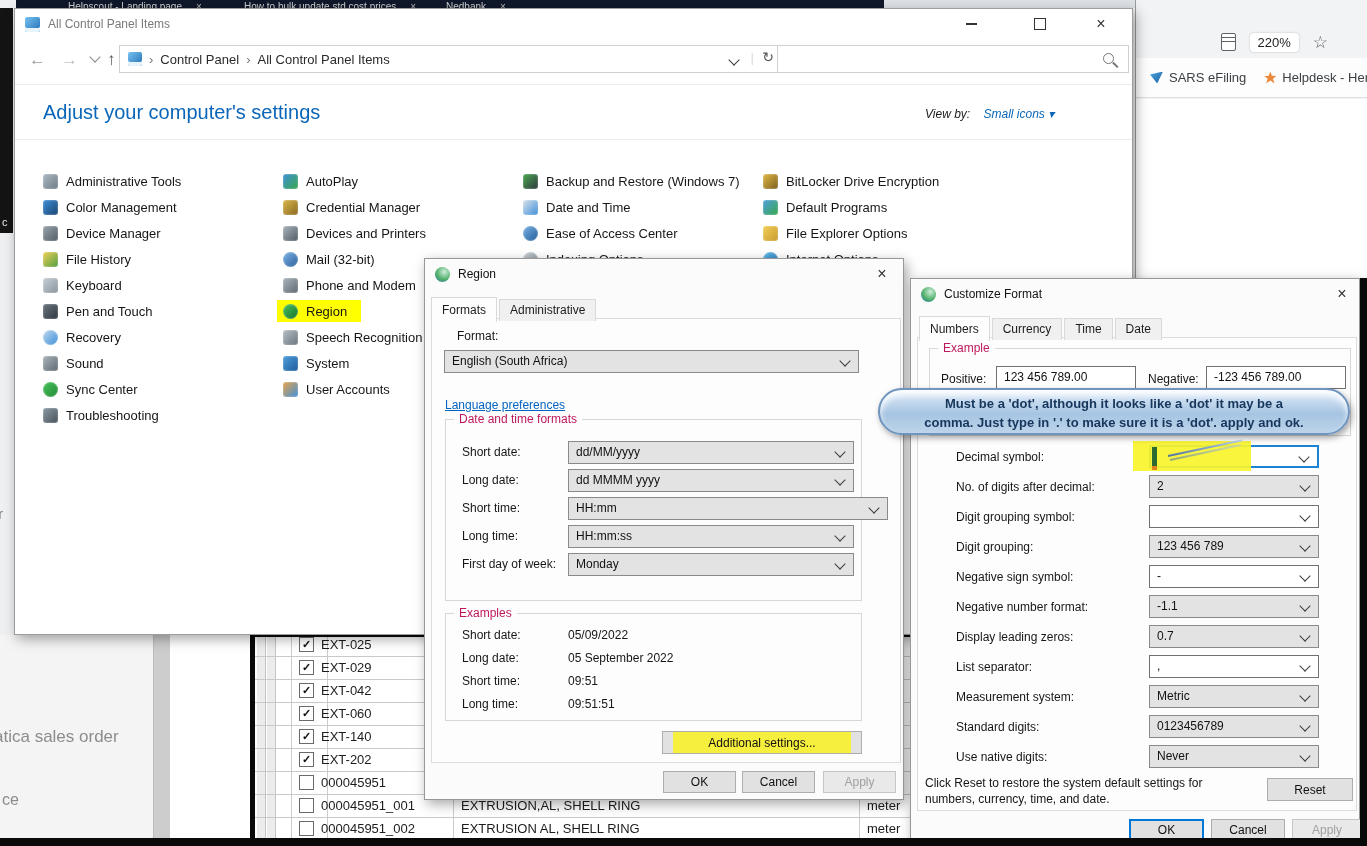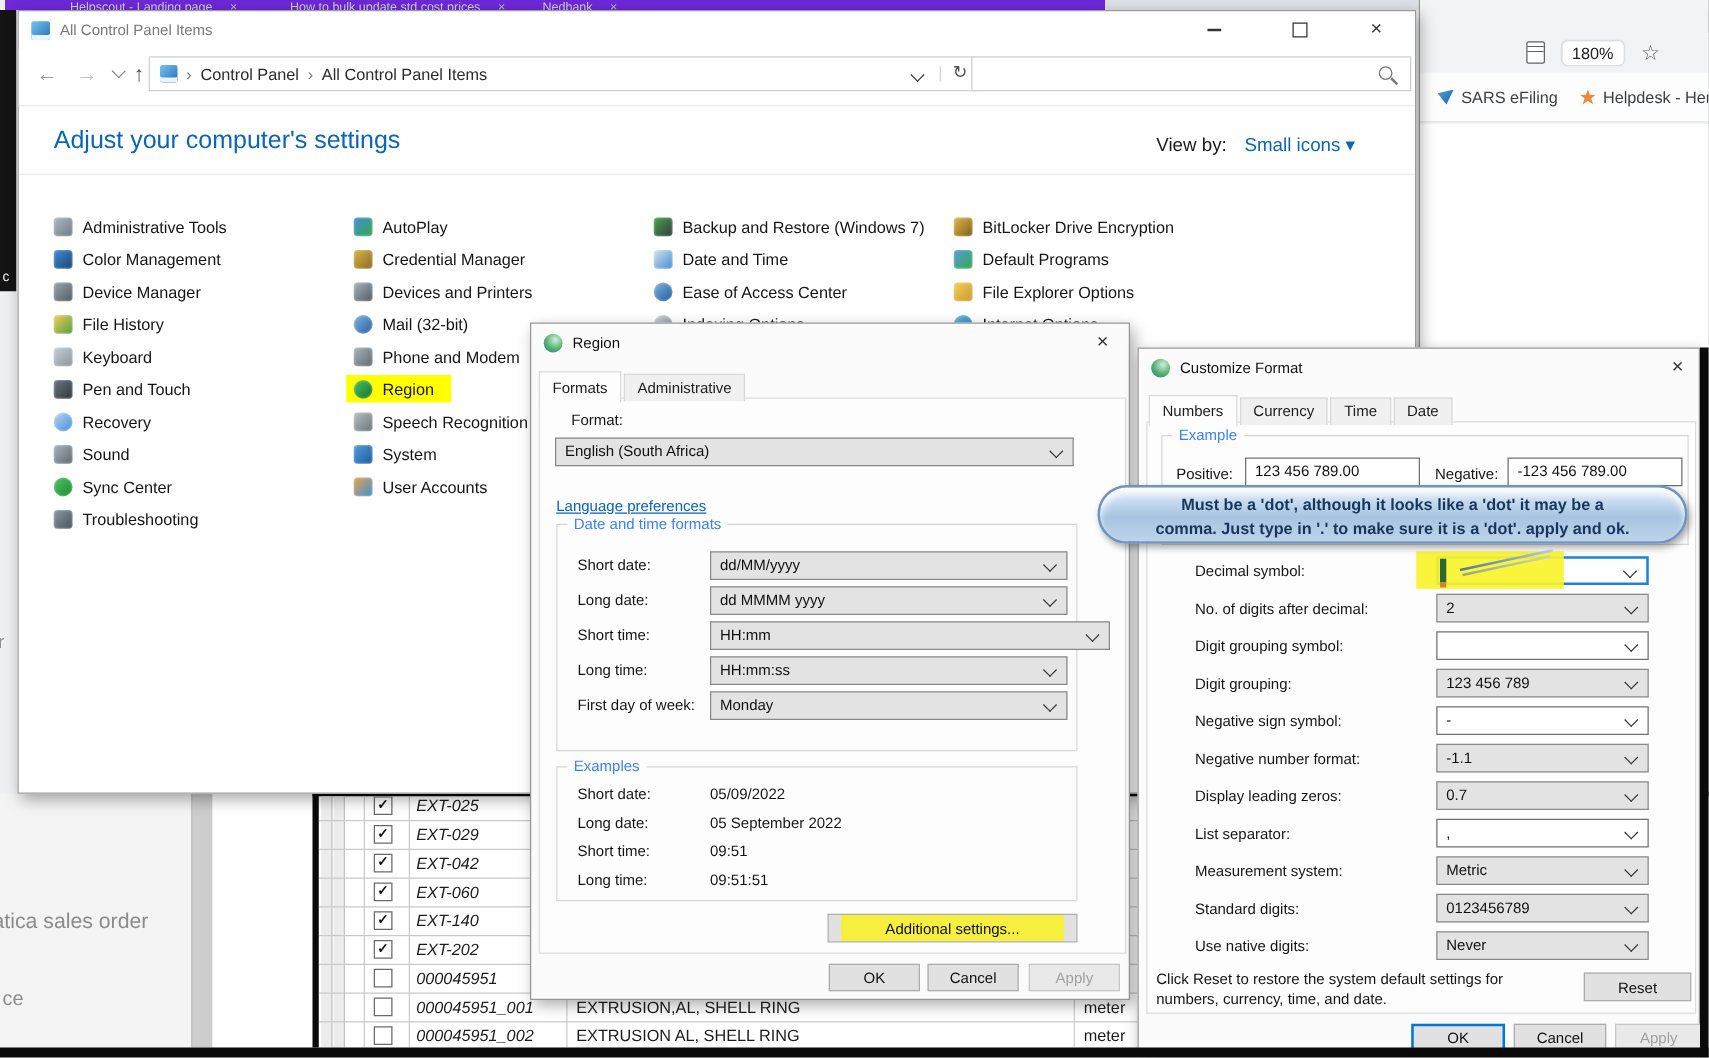--- a/index.html
+++ b/index.html
@@ -1,20 +1,20 @@
 <!DOCTYPE html>
 <html><head>
 <meta charset="utf-8">
 <style>
   html,body{margin:0;padding:0;background:#555;}
   #stage{position:relative;width:1367px;height:846px;overflow:hidden;background:#eef0f2;
          font-family:"Liberation Sans",sans-serif;color:#111;}
   .abs{position:absolute;box-sizing:border-box;}
   
-  .tabstrip{left:4px;top:0;width:884px;height:8px;background:#6d28d9;overflow:hidden;color:#cfcfcf;
+  .tabstrip{left:16px;top:0;width:884px;height:8px;background:#0f172a;overflow:hidden;color:#cfcfcf;
             font-size:10px;white-space:nowrap;}
   .tabfrag{position:absolute;top:1px;}
   .tabx{color:#bbb;margin-left:14px;}
   .br-right{left:1135px;top:0;width:232px;height:278px;background:#f1f3f4;border-left:1px solid #9c9c9c;}
   .br-toolbar{position:absolute;left:0;top:26px;width:232px;height:32px;background:#f1f3f4;
               display:flex;align-items:center;justify-content:flex-end;gap:14px;padding-right:40px;box-sizing:border-box;}
   .zoom-pill{background:#fff;border-radius:4px;padding:2px 8px;font-size:13px;color:#202124;box-shadow:0 0 2px rgba(0,0,0,.25);}
   .doc-ic{width:13px;height:16px;border:1.6px solid #5f6368;border-radius:2px;
           background:linear-gradient(#fff 3px,#5f6368 3px,#5f6368 4px,#fff 4px,#fff 7px,#5f6368 7px,#5f6368 8px,#fff 8px);}
   .star-ic{font-size:17px;color:#5f6368;line-height:1;}
@@ -31,21 +31,21 @@
   .scrollstrip{left:153px;top:635px;width:17px;height:203px;background:#cdcdcd;border-left:1px solid #bdbdbd;}
   .white-panel{left:170px;top:635px;width:83px;height:203px;background:#fff;}
   
   .bgtable{left:250px;top:633px;width:1117px;height:205px;background:#fff;
            border-left:5px solid #0a0a0a;border-top:4px solid #0a0a0a;overflow:hidden;z-index:1;}
   .vstrip{position:absolute;top:0;bottom:0;width:8px;background:#ececec;border-right:1px solid #c4c4c4;}
   .vline{position:absolute;top:0;bottom:0;width:1px;background:#cccccc;}
   .trow{position:absolute;left:0;width:100%;height:23px;border-bottom:1px solid #c9c9c9;font-size:13px;color:#1c1c1c;}
   .trow .cb{position:absolute;left:44px;top:4px;width:13px;height:13px;border:1px solid #6a6a6a;background:#fff;
             display:flex;align-items:center;justify-content:center;font-size:11px;font-weight:bold;color:#111;line-height:1;}
-  .trow .code{position:absolute;left:78px;top:4px;font-style:italic;}
+  .trow .code{position:absolute;left:66px;top:4px;}
   .trow .desc{position:absolute;left:206px;top:4px;}
   .trow .unit{position:absolute;left:612px;top:4px;}
   
   .win{background:#fff;border:1px solid #9d9d9d;box-shadow:3px 4px 12px rgba(0,0,0,.35);}
   .dlg{background:#fbfbfb;border:1px solid #979797;box-shadow:3px 4px 12px rgba(0,0,0,.35);}
   .titlebar{position:absolute;left:0;top:0;right:0;height:30px;display:flex;align-items:center;gap:8px;padding-left:10px;font-size:12px;}
   .xglyph{font-size:16px;color:#333;}
   .winctl{position:absolute;top:0;width:46px;height:30px;display:flex;align-items:center;justify-content:center;color:#333;}
   .min-ic{width:11px;height:1.5px;background:#333;}
   .max-ic{width:10px;height:10px;border:1.2px solid #333;}
@@ -53,35 +53,35 @@
   
   .navbar{position:absolute;left:0;top:30px;right:0;height:45px;background:#fff;border-bottom:1px solid #ececec;}
   .navic{position:absolute;top:12px;font-size:17px;line-height:1;}
   .addrbox{position:absolute;left:104px;top:6px;width:664px;height:28px;border:1px solid #d0d0d0;background:#fff;
            display:flex;align-items:center;gap:7px;padding:0 8px;font-size:13px;color:#2b2b2b;box-sizing:border-box;}
   .crumb-sep{color:#777;font-size:13px;}
   .searchbox{position:absolute;left:762px;top:6px;width:352px;height:28px;border:1px solid #d0d0d0;background:#fff;box-sizing:border-box;}
   .mag{position:absolute;right:14px;top:7px;width:9px;height:9px;border:1.6px solid #777;border-radius:50%;}
   .mag::after{content:"";position:absolute;width:7px;height:1.6px;background:#777;transform:rotate(45deg);right:-6px;bottom:-3px;}
   .cp-head{position:absolute;left:28px;top:92px;font-size:20px;color:#0a66b8;}
-  .viewby{position:absolute;top:98px;font-size:15px;color:#1c1c1c;}
+  .viewby{position:absolute;top:98px;font-size:12px;color:#1c1c1c;font-style:italic;}
   .viewby .val{color:#0a66b8;margin-left:10px;}
   .cp-grid{position:absolute;left:22px;top:161px;display:flex;}
   .cp-col{width:240px;display:flex;flex-direction:column;gap:4px;}
   .cp-item{display:flex;align-items:center;gap:8px;height:22px;padding:0 6px;font-size:13px;color:#161616;white-space:nowrap;}
   .cp-item.hl{background:#ffff00;width:max-content;padding-right:14px;}
   .cp-ic{width:15px;height:15px;border-radius:3px;flex:none;box-shadow:inset 0 0 2px rgba(255,255,255,.6);}
   .cp-ic.rd{border-radius:50%;}
   
   .tabrow{position:absolute;display:flex;align-items:flex-end;}
   .tab{font-size:12px;padding:3px 10px 4px;background:#f0f0f0;border:1px solid #d9d9d9;border-bottom:none;color:#1c1c1c;margin-right:2px;}
   .tab.active{background:#fdfdfd;padding:5px 10px 5px;position:relative;z-index:3;margin-bottom:-1px;}
   .tabframe{position:absolute;border:1px solid #dcdcdc;background:#fdfdfd;z-index:1;}
   .grp{position:absolute;border:1px solid #d7d7d7;z-index:2;}
-  .glabel{position:absolute;top:-8px;left:8px;background:#fdfdfd;padding:0 5px;font-size:12px;color:#3b82f6;white-space:nowrap;}
+  .glabel{position:absolute;top:-8px;left:8px;background:#fdfdfd;padding:0 5px;font-size:12px;color:#be185d;white-space:nowrap;}
   .lbl{position:absolute;font-size:12px;color:#161616;white-space:nowrap;z-index:2;}
   .val{white-space:nowrap;}
   .combo{position:absolute;background:#e3e3e3;border:1px solid #8a8a8a;font-size:12px;line-height:20px;height:23px;
          padding:0 24px 0 7px;color:#111;white-space:nowrap;overflow:hidden;z-index:2;box-sizing:border-box;}
   .combo.wt{background:#fff;border-color:#717171;}
   .combo .chev{position:absolute;right:9px;top:6px;}
   .field{position:absolute;background:#fff;border:1px solid #717171;font-size:12px;line-height:20px;height:23px;
          padding:0 7px;color:#111;white-space:nowrap;overflow:hidden;z-index:2;box-sizing:border-box;}
   .btn{position:absolute;background:#e1e1e1;border:1px solid #adadad;font-size:12px;color:#111;z-index:2;
        display:flex;align-items:center;justify-content:center;box-sizing:border-box;}
@@ -113,21 +113,21 @@
   <div class="abs tabstrip" id="tabstrip">
       <span class="tabfrag" style="left: 52px;">Helpscout - Landing page<span class="tabx">×</span></span>
       <span class="tabfrag" style="left: 228px;">How to bulk update std cost prices<span class="tabx">×</span></span>
       <span class="tabfrag" style="left: 430px;">Nedbank<span class="tabx">×</span></span>
     </div>
   <div class="abs" style="left:884px;top:0;width:483px;height:8px;background:#dee1e6;"></div>
 
   <div class="abs br-right">
     <div class="br-toolbar">
       <span class="doc-ic"></span>
-      <span class="zoom-pill">180%</span>
+      <span class="zoom-pill">220%</span>
       <span class="star-ic">☆</span>
     </div>
     <div class="bookmarks">
       <span class="bm">
         <span class="sars-ic"></span>
         <span>SARS eFiling</span>
       </span>
       <span class="bm">
         <span class="hero-ic"></span>
         <span>Helpdesk - Herotel</span>

